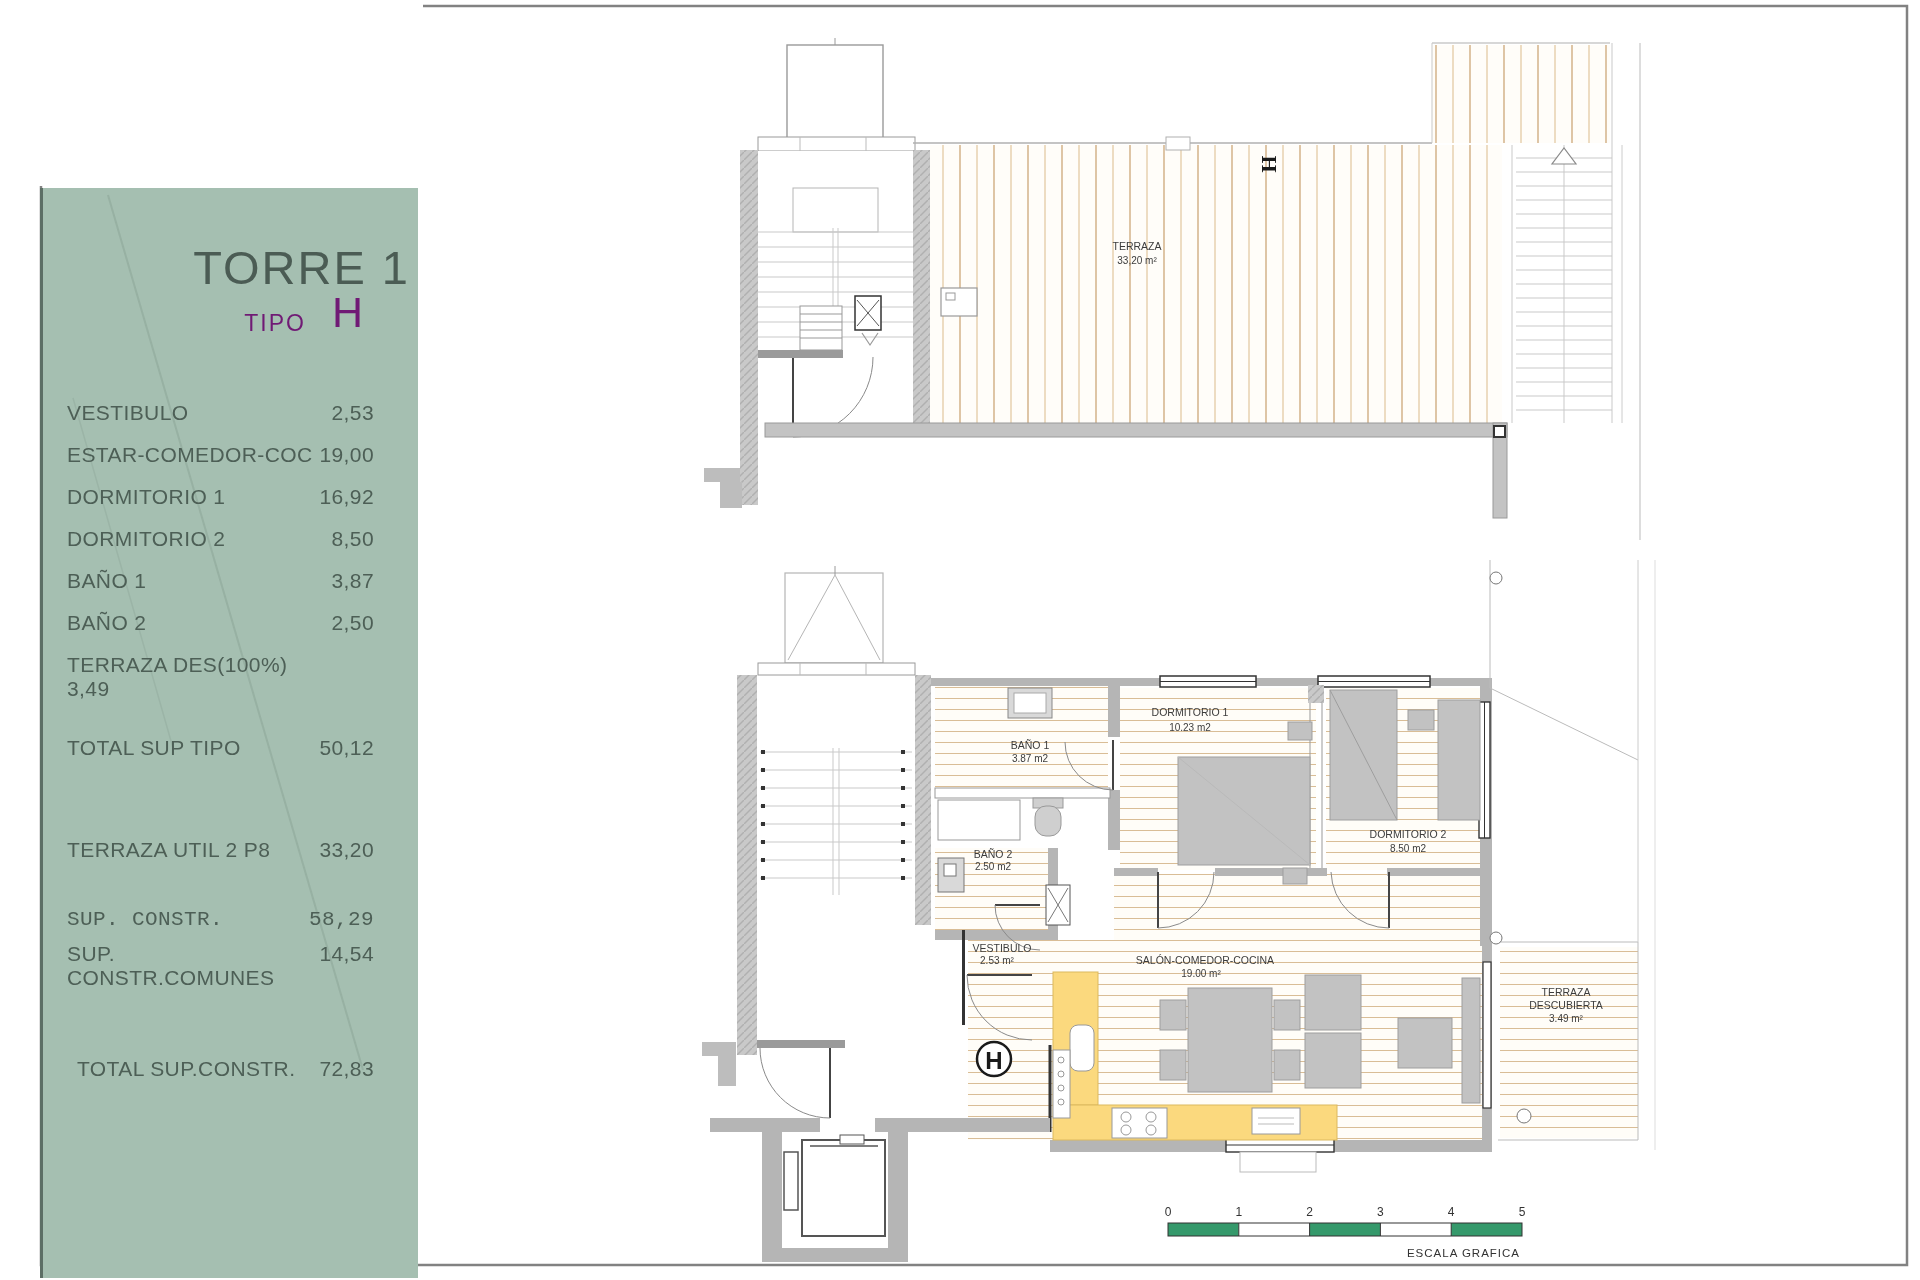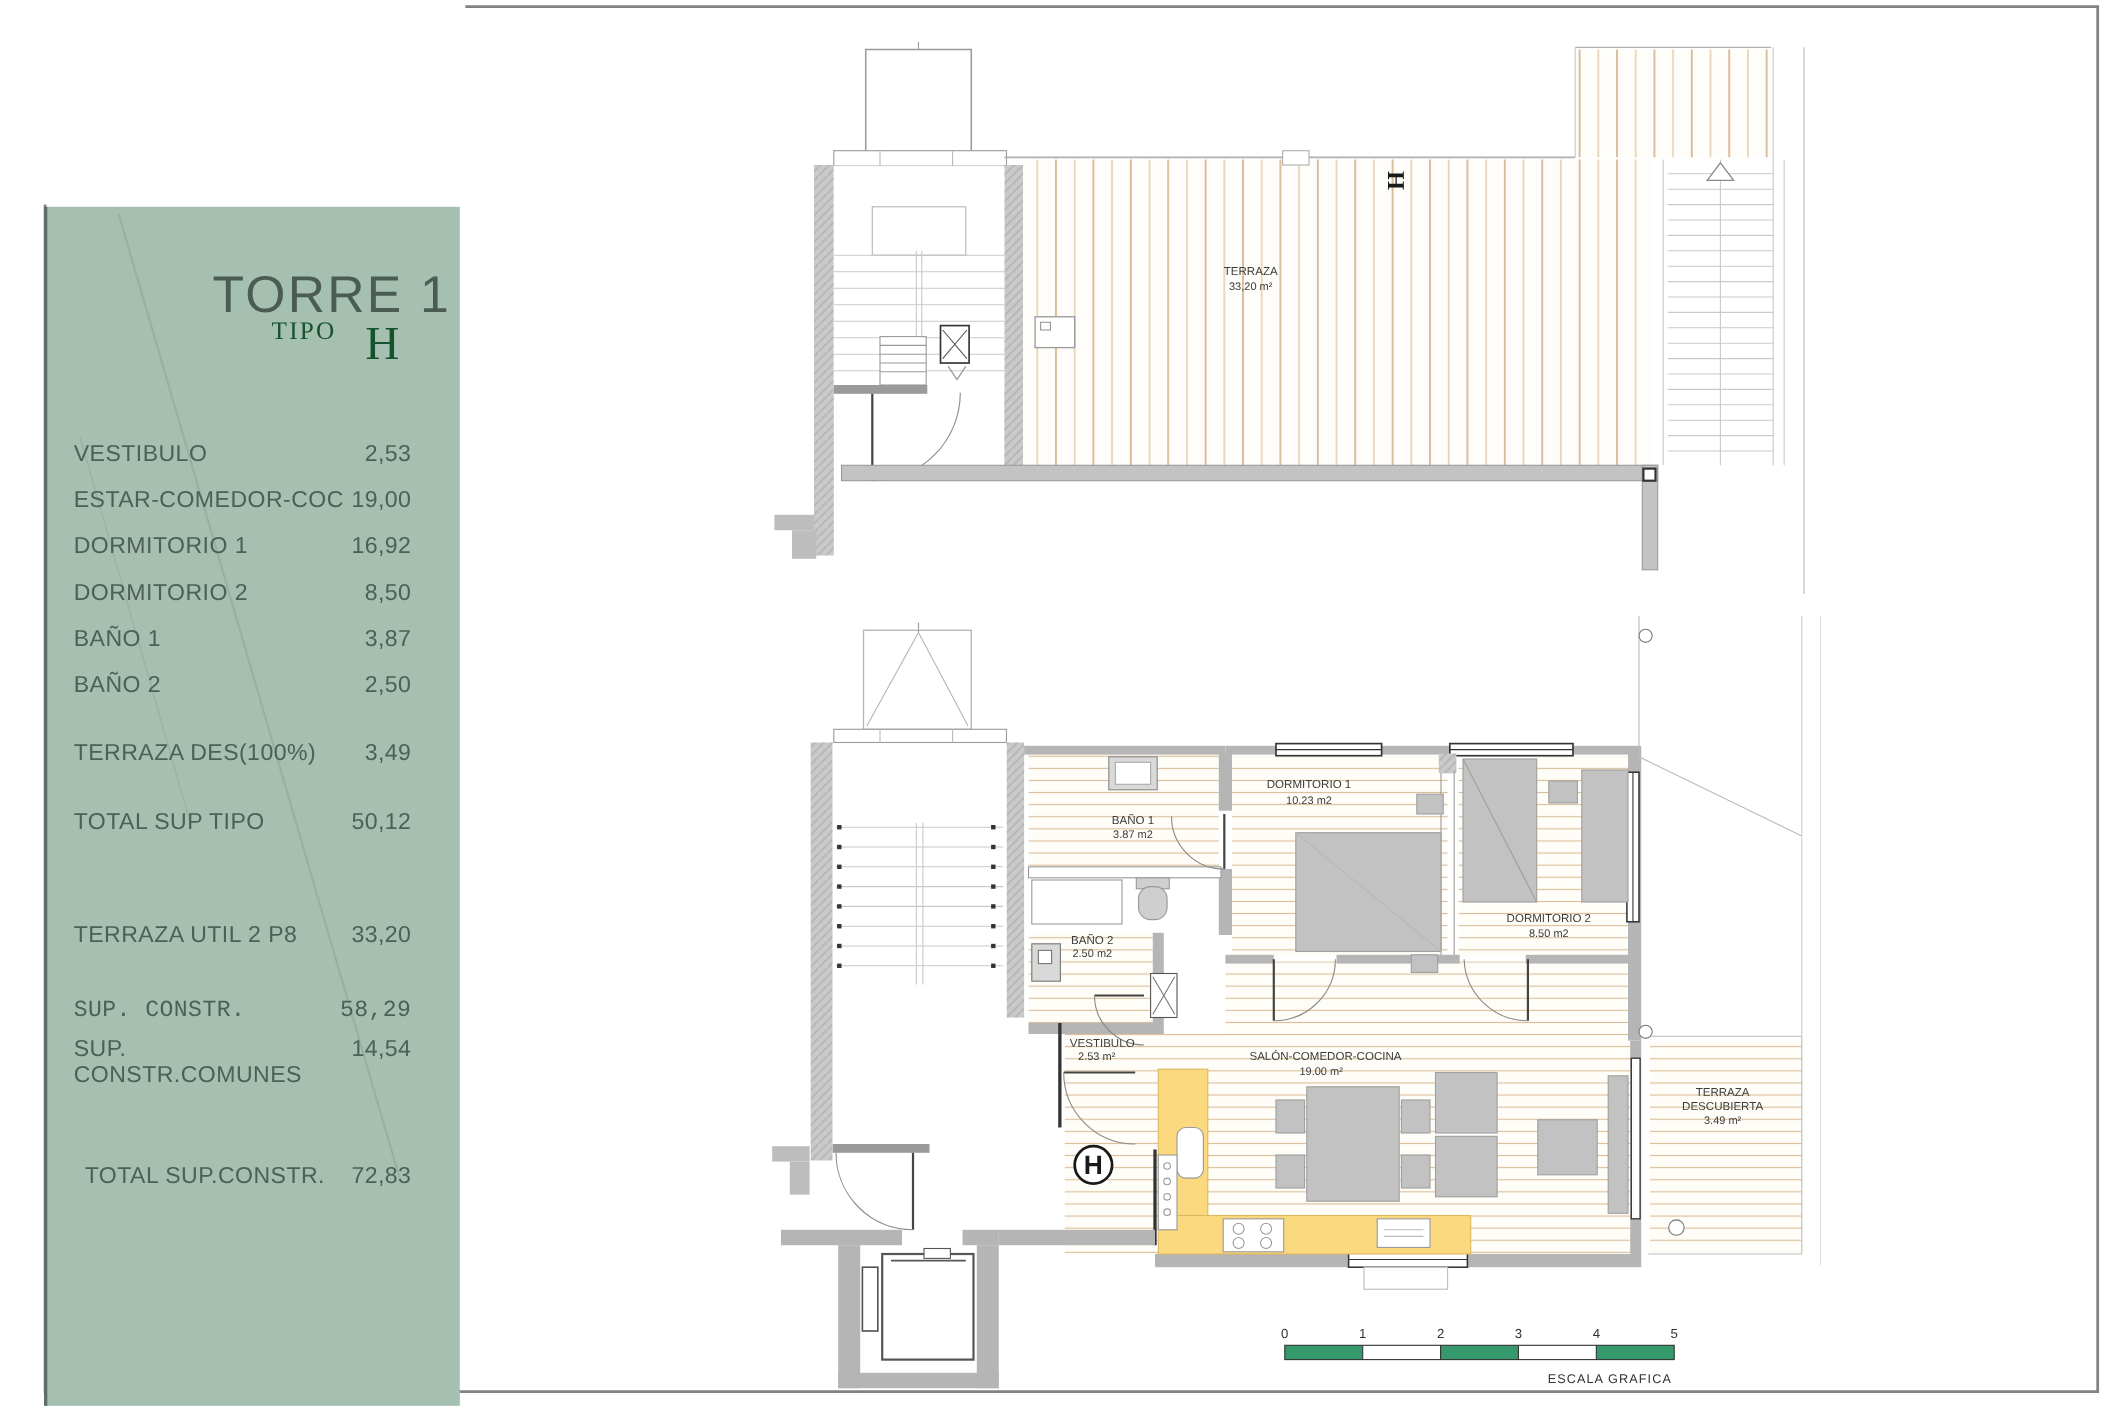--- a/index.html
+++ b/index.html
@@ -4,21 +4,21 @@
 <style>
   html,body{margin:0;padding:0;background:#fff;}
   #sheet{position:relative;width:1920px;height:1280px;background:#ffffff;overflow:hidden;
          font-family:"Liberation Sans", sans-serif;}
   #plan-svg{position:absolute;left:0;top:0;}
   
   #sidebar{position:absolute;left:40px;top:188px;width:378px;height:1090px;
            border-left:3px solid #5c6e65;box-sizing:border-box;}
   #sidebar .wm{position:absolute;left:0;top:0;width:100%;height:100%;pointer-events:none;}
   .side-title{position:absolute;top:52px;right:8px;font-size:47px;letter-spacing:2px;color:#4b5c54;}
-  .tipo-line{position:absolute;top:100px;right:55px;display:flex;align-items:flex-start;gap:26px;color:#14532d;font-family:Liberation Serif, serif;}
+  .tipo-line{position:absolute;top:100px;right:55px;display:flex;align-items:flex-end;gap:26px;color:#701a75;}
   .tipo-line .tipo{font-size:23px;letter-spacing:2px;}
   .tipo-line .tipo-h{font-size:43px;}
   .side-row{position:absolute;left:24px;right:44px;display:flex;justify-content:space-between;
             font-size:21px;letter-spacing:.4px;color:#4d5f56;}
   .side-row.indent{left:34px;}
   
   text{font-family:"Liberation Sans", sans-serif;}
   .rlabel{font-size:10.5px;fill:#3c3c3c;}
   .rarea{font-size:10px;fill:#3c3c3c;}
   .tick{font-size:12px;fill:#333;}
@@ -397,21 +397,21 @@
         <span>8,50</span>
     </div>
     <div class="side-row" style="top:381px;">
       <span>BAÑO 1</span>
         <span>3,87</span>
     </div>
     <div class="side-row" style="top:423px;">
       <span>BAÑO 2</span>
         <span>2,50</span>
     </div>
-    <div class="side-row" style="top:485px;">
+    <div class="side-row" style="top:465px;flex-direction:column;">
       <span>TERRAZA DES(100%)</span>
         <span>3,49</span>
     </div>
 
     <div class="side-row" style="top:548px;">
       <span>TOTAL SUP TIPO</span>
         <span>50,12</span>
     </div>
     <div class="side-row" style="top:650px;text-align:right;">
       <span>TERRAZA UTIL 2 P8</span>

